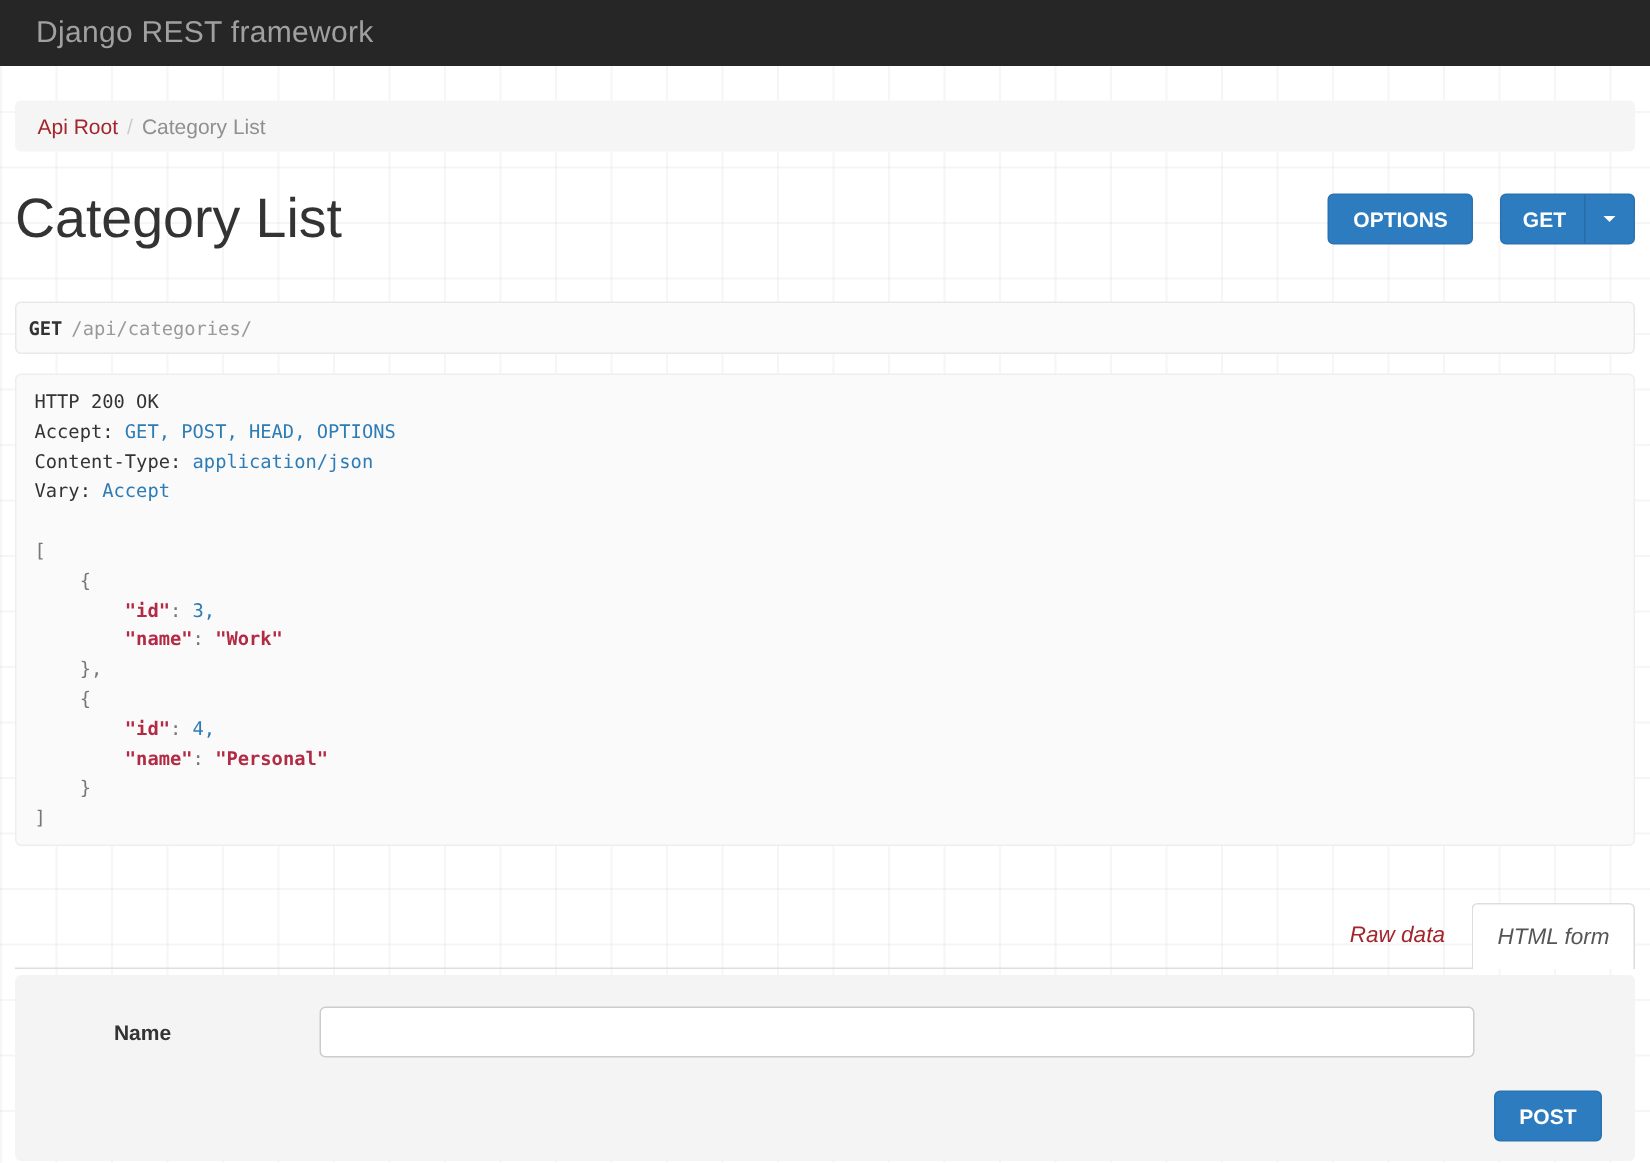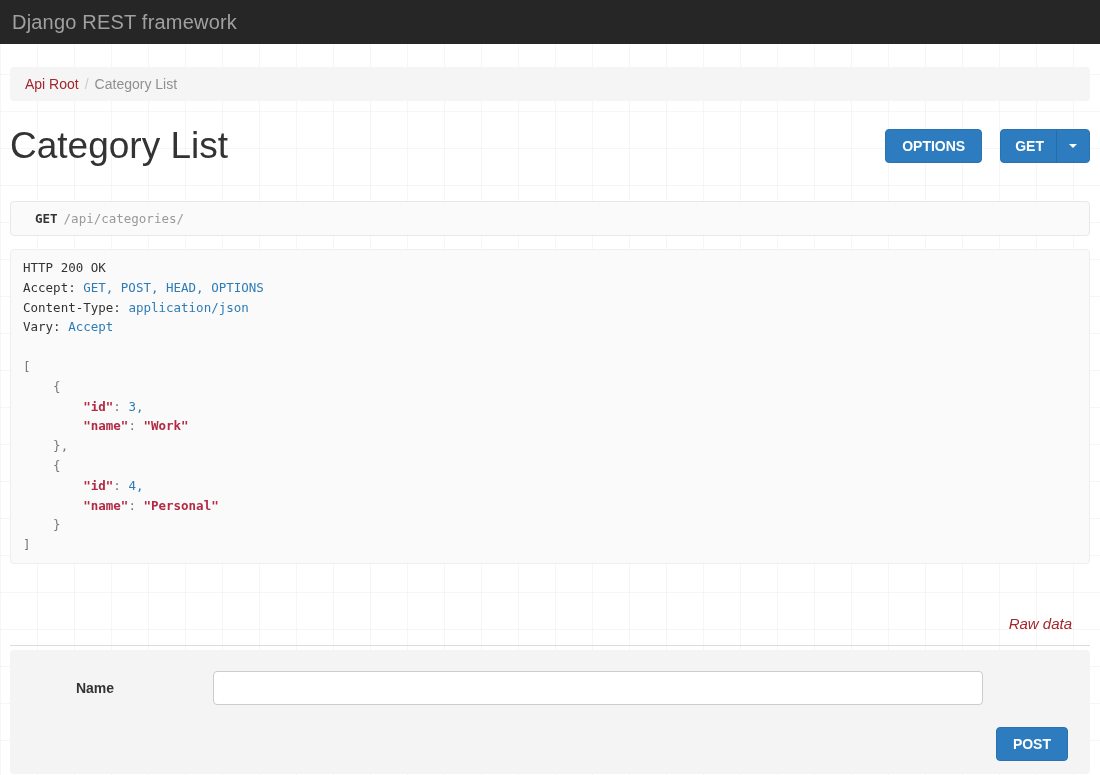--- a/index.html
+++ b/index.html
@@ -25,21 +25,21 @@
       linear-gradient(to right, rgba(210,200,200,0.18) 1px, transparent 1px),
       linear-gradient(to bottom, rgba(210,200,200,0.18) 1px, transparent 1px);
     background-size:37px 37px;
     color:var(--dark-text);
   }
   .navbar{
     height:44px;
     background:var(--navbar-bg);
     display:flex;
     align-items:center;
-    padding:0 12px;
+    padding:0 24px;
   }
   .navbar .brand{
     color:var(--navbar-text);
     font-size:20px;
     text-decoration:none;
     letter-spacing:.2px;
   }
   .container{padding:0 10px;}
   .breadcrumb{
     margin-top:23px;
@@ -89,21 +89,21 @@
     width:0;height:0;
     border-left:4px solid transparent;
     border-right:4px solid transparent;
     border-top:4px solid #ffffff;
   }
   .request-bar{
     margin-top:26px;
     background:var(--box-bg);
     border:1px solid var(--box-border);
     border-radius:4px;
-    padding:9px 24px;
+    padding:9px 8px;
     font-family:"DejaVu Sans Mono","Liberation Mono",monospace;
     font-size:12.5px;
   }
   .request-bar .method{font-weight:bold;color:var(--dark-text);}
   .request-bar .path{color:#999999;margin-left:6px;}
   .response-panel{
     margin-top:13px;
     background:var(--box-bg);
     border:1px solid #eeeeee;
     border-radius:4px;
@@ -232,20 +232,21 @@
     <span class="p">},</span>
     <span class="p">{</span>
         <span class="ck">"id"</span><span class="p">:</span> <span class="cn">4,</span>
         <span class="ck">"name"</span><span class="p">:</span> <span class="cs">"Personal"</span>
     <span class="p">}</span>
 <span class="p">]</span></pre>
   </div>
 
   <div class="tabs-row">
     <a class="tab-link">Raw data</a>
+    <span class="tab-active">HTML form</span>
   </div>
 
   <div class="form-panel">
     <div class="form-row">
       <label class="form-label">Name</label>
       <input class="form-input" type="text" value="" style="">
     </div>
     <button class="btn btn-post">POST</button>
   </div>
 

